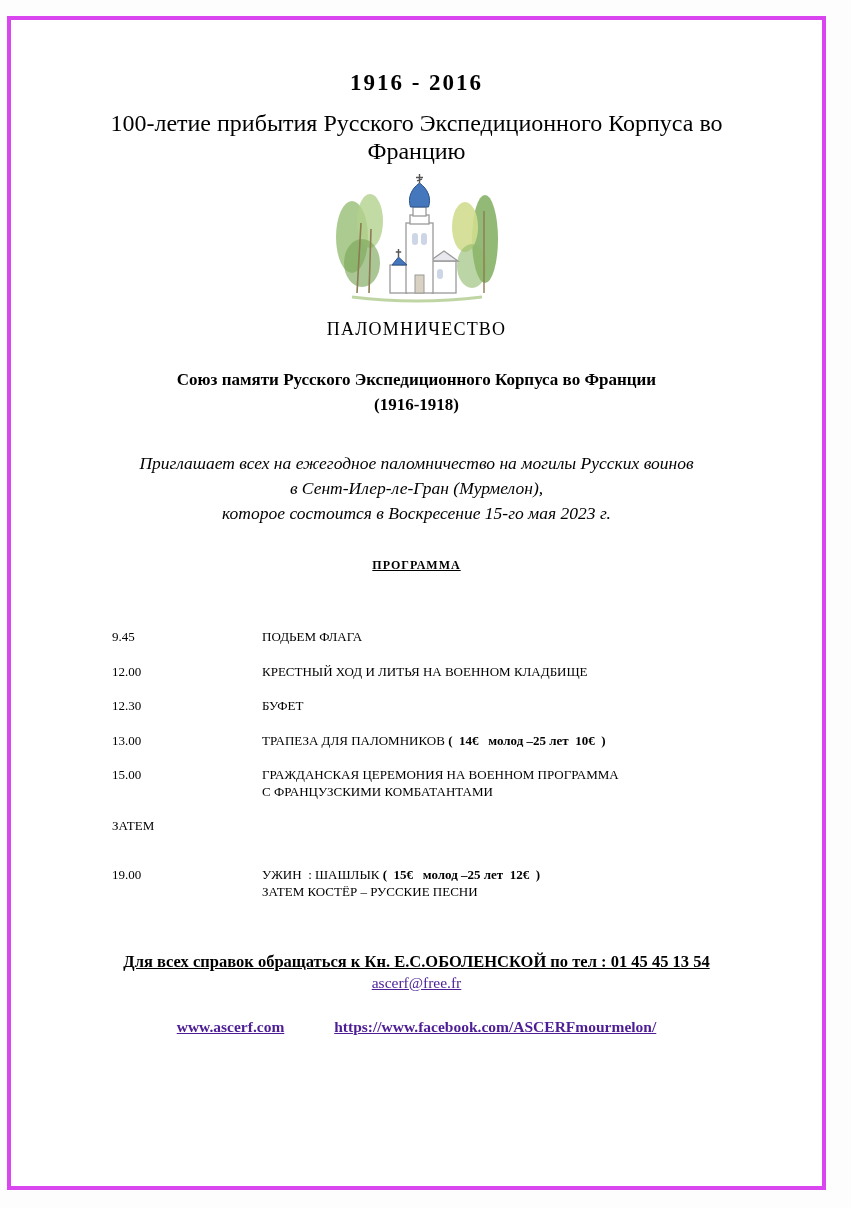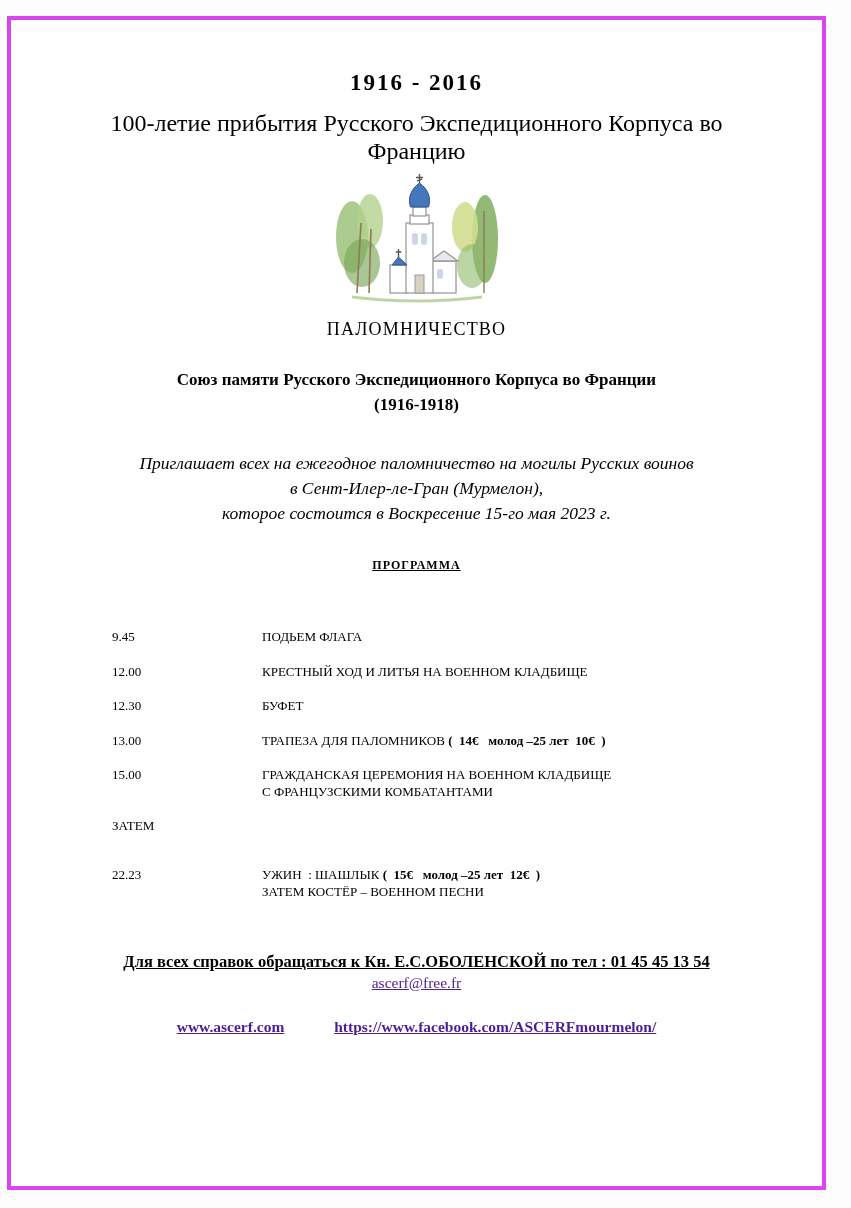--- a/index.html
+++ b/index.html
@@ -136,37 +136,37 @@
         <div class="prog-line">
           <span>ТРАПЕЗА ДЛЯ ПАЛОМНИКОВ</span>
           <span class="price">(&nbsp;&nbsp;14€&nbsp;&nbsp;&nbsp;молод –25 лет&nbsp;&nbsp;10€&nbsp;&nbsp;)</span>
         </div>
       </div>
     </div>
 
     <div class="prog-row">
       <div class="prog-time">15.00</div>
       <div class="prog-desc">
-        <div class="prog-line">ГРАЖДАНСКАЯ ЦЕРЕМОНИЯ НА ВОЕННОМ КЛАДБИЩЕ</div>
+        <div class="prog-line">ГРАЖДАНСКАЯ ЦЕРЕМОНИЯ НА ВОЕННОМ ПРОГРАММА</div>
         <div class="prog-line">С ФРАНЦУЗСКИМИ КОМБАТАНТАМИ</div>
       </div>
     </div>
 
     <div class="prog-row">
       <div class="prog-time">ЗАТЕМ</div>
     </div>
 
     <div class="prog-row gap-top">
-      <div class="prog-time">22.23</div>
+      <div class="prog-time">19.00</div>
       <div class="prog-desc">
         <div class="prog-line">
           <span>УЖИН&nbsp;&nbsp;: ШАШЛЫК</span>
           <span class="price">(&nbsp;&nbsp;15€&nbsp;&nbsp;&nbsp;молод –25 лет&nbsp;&nbsp;12€&nbsp;&nbsp;)</span>
         </div>
-        <div class="prog-line">ЗАТЕМ КОСТЁР – ВОЕННОМ ПЕСНИ</div>
+        <div class="prog-line">ЗАТЕМ КОСТЁР – РУССКИЕ ПЕСНИ</div>
       </div>
     </div>
 
   </div>
 
   <div class="footer-contact">Для всех справок обращаться к Кн. Е.С.ОБОЛЕНСКОЙ по тел : 01 45 45 13 54</div>
 
   <div class="email-line">
     <a class="doc-link email-link" href="#">ascerf@free.fr</a>
   </div>

